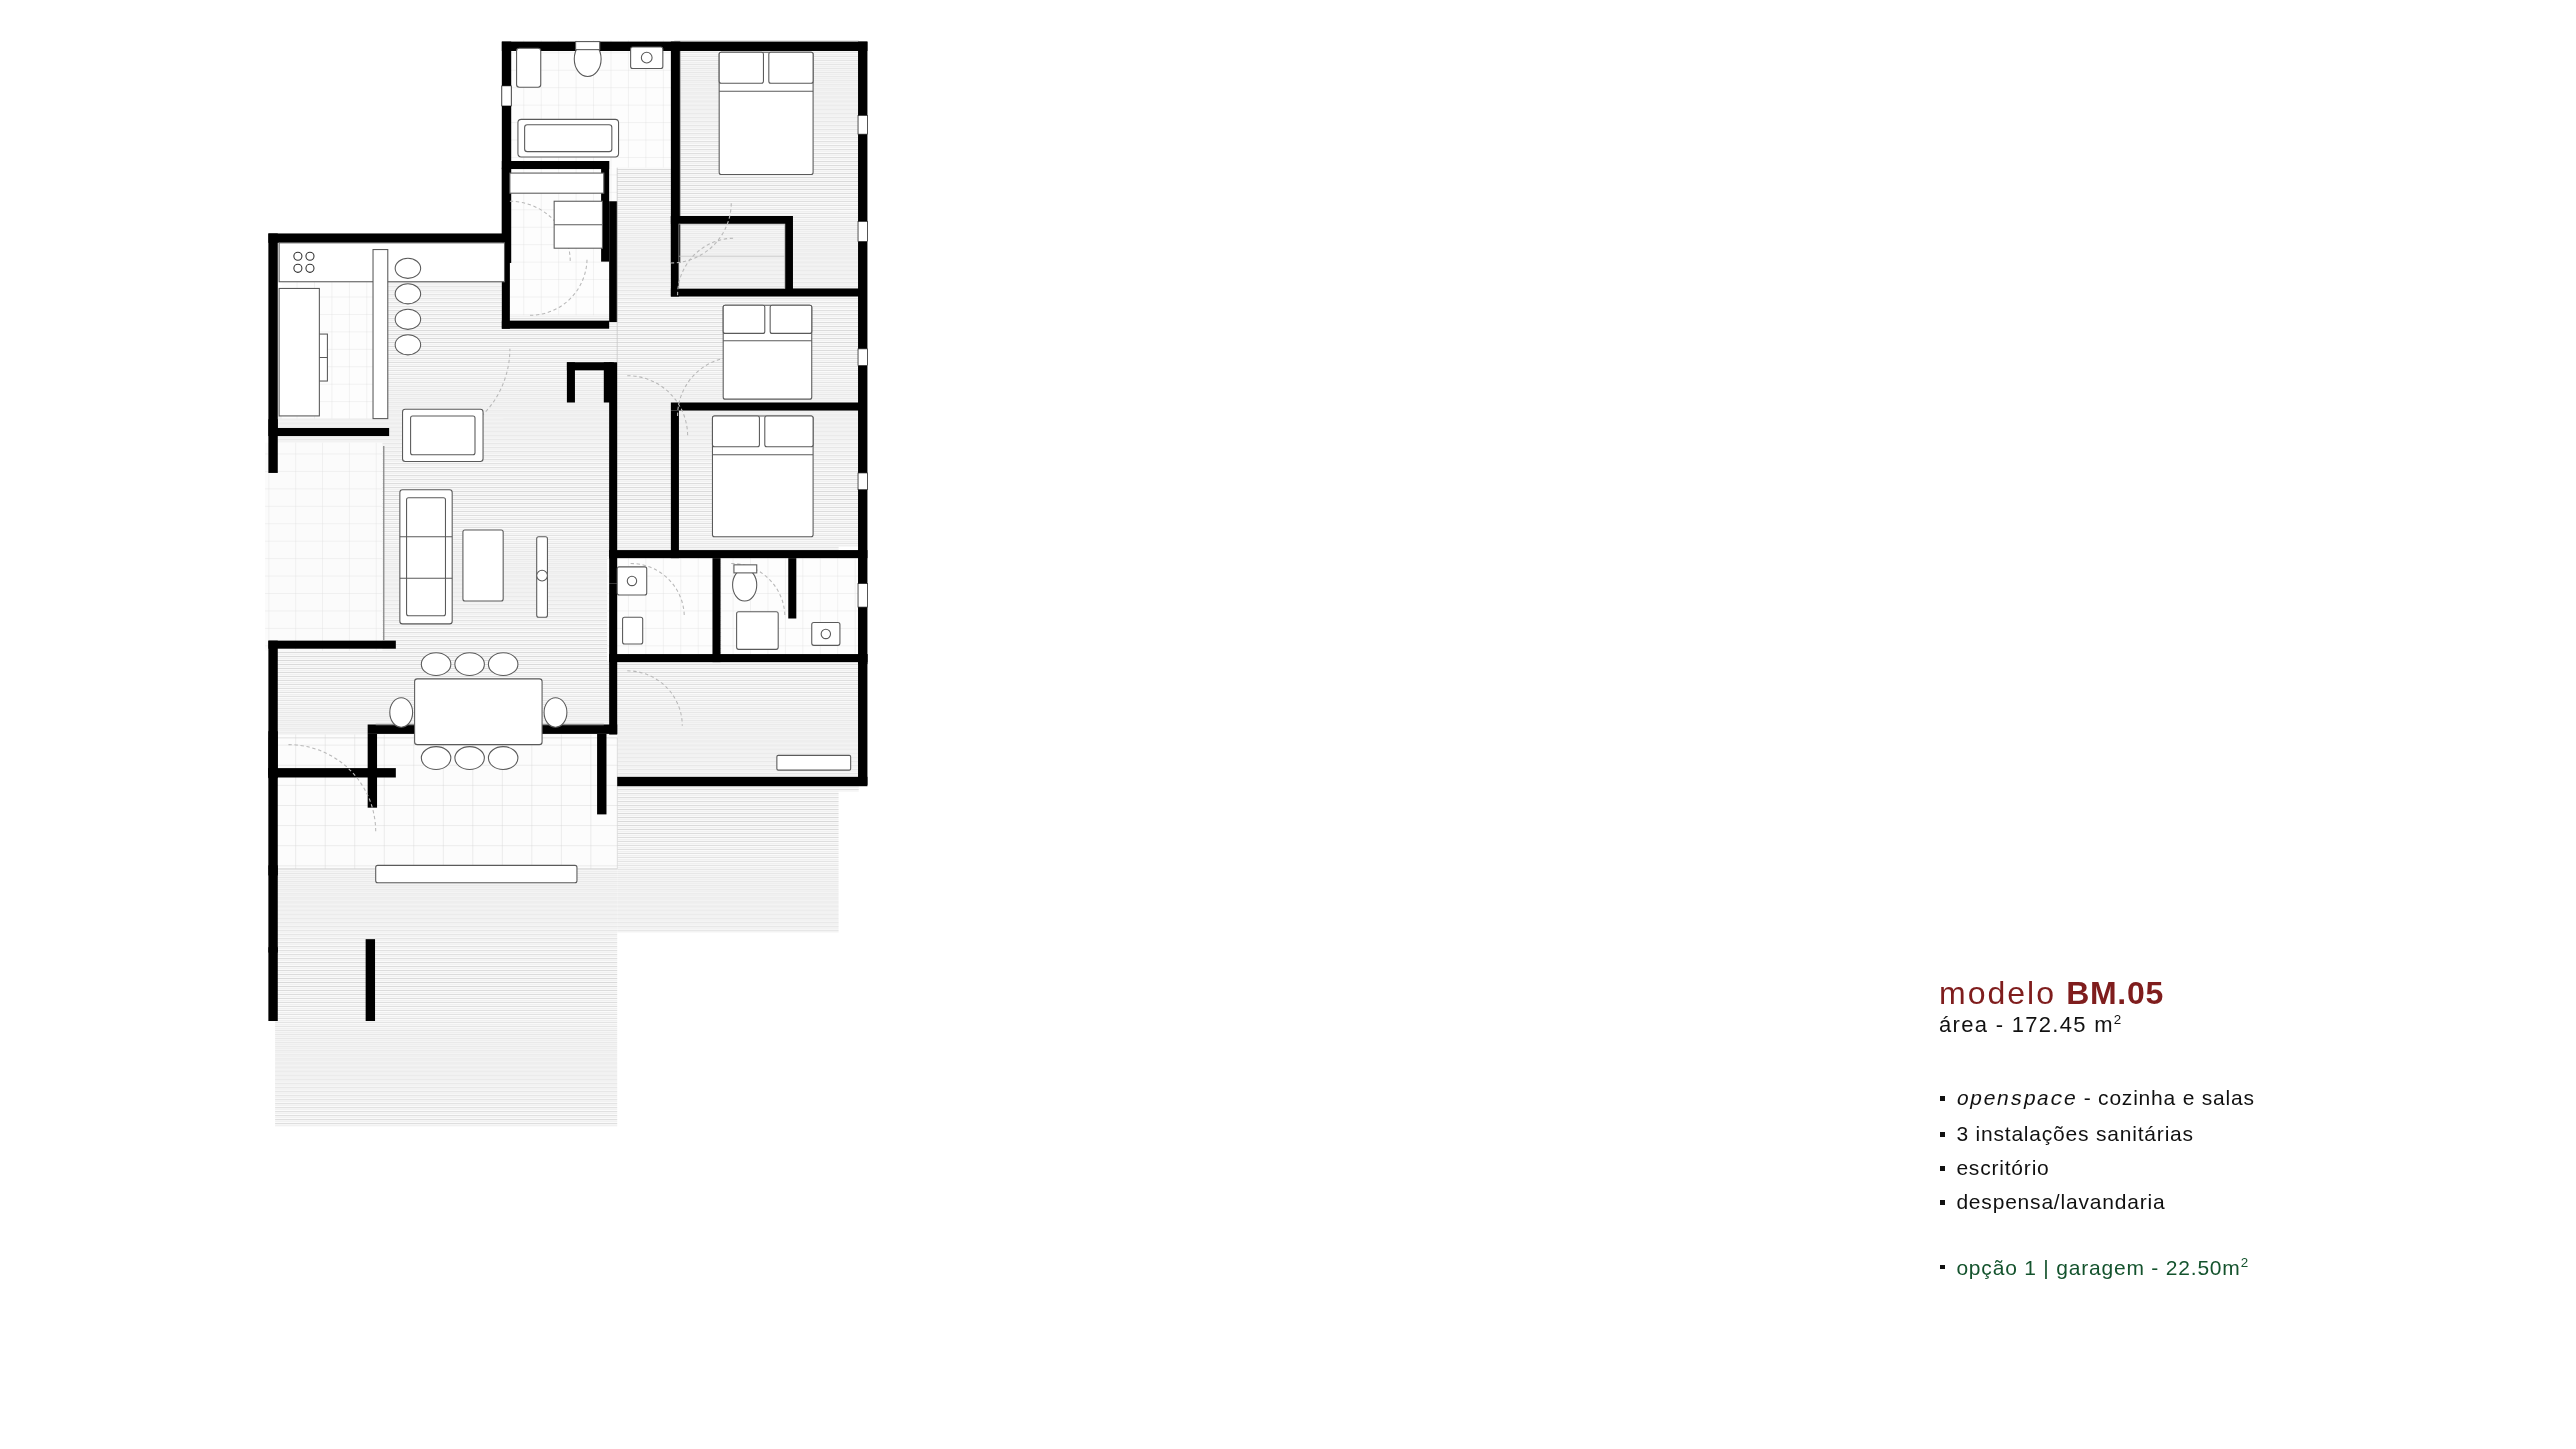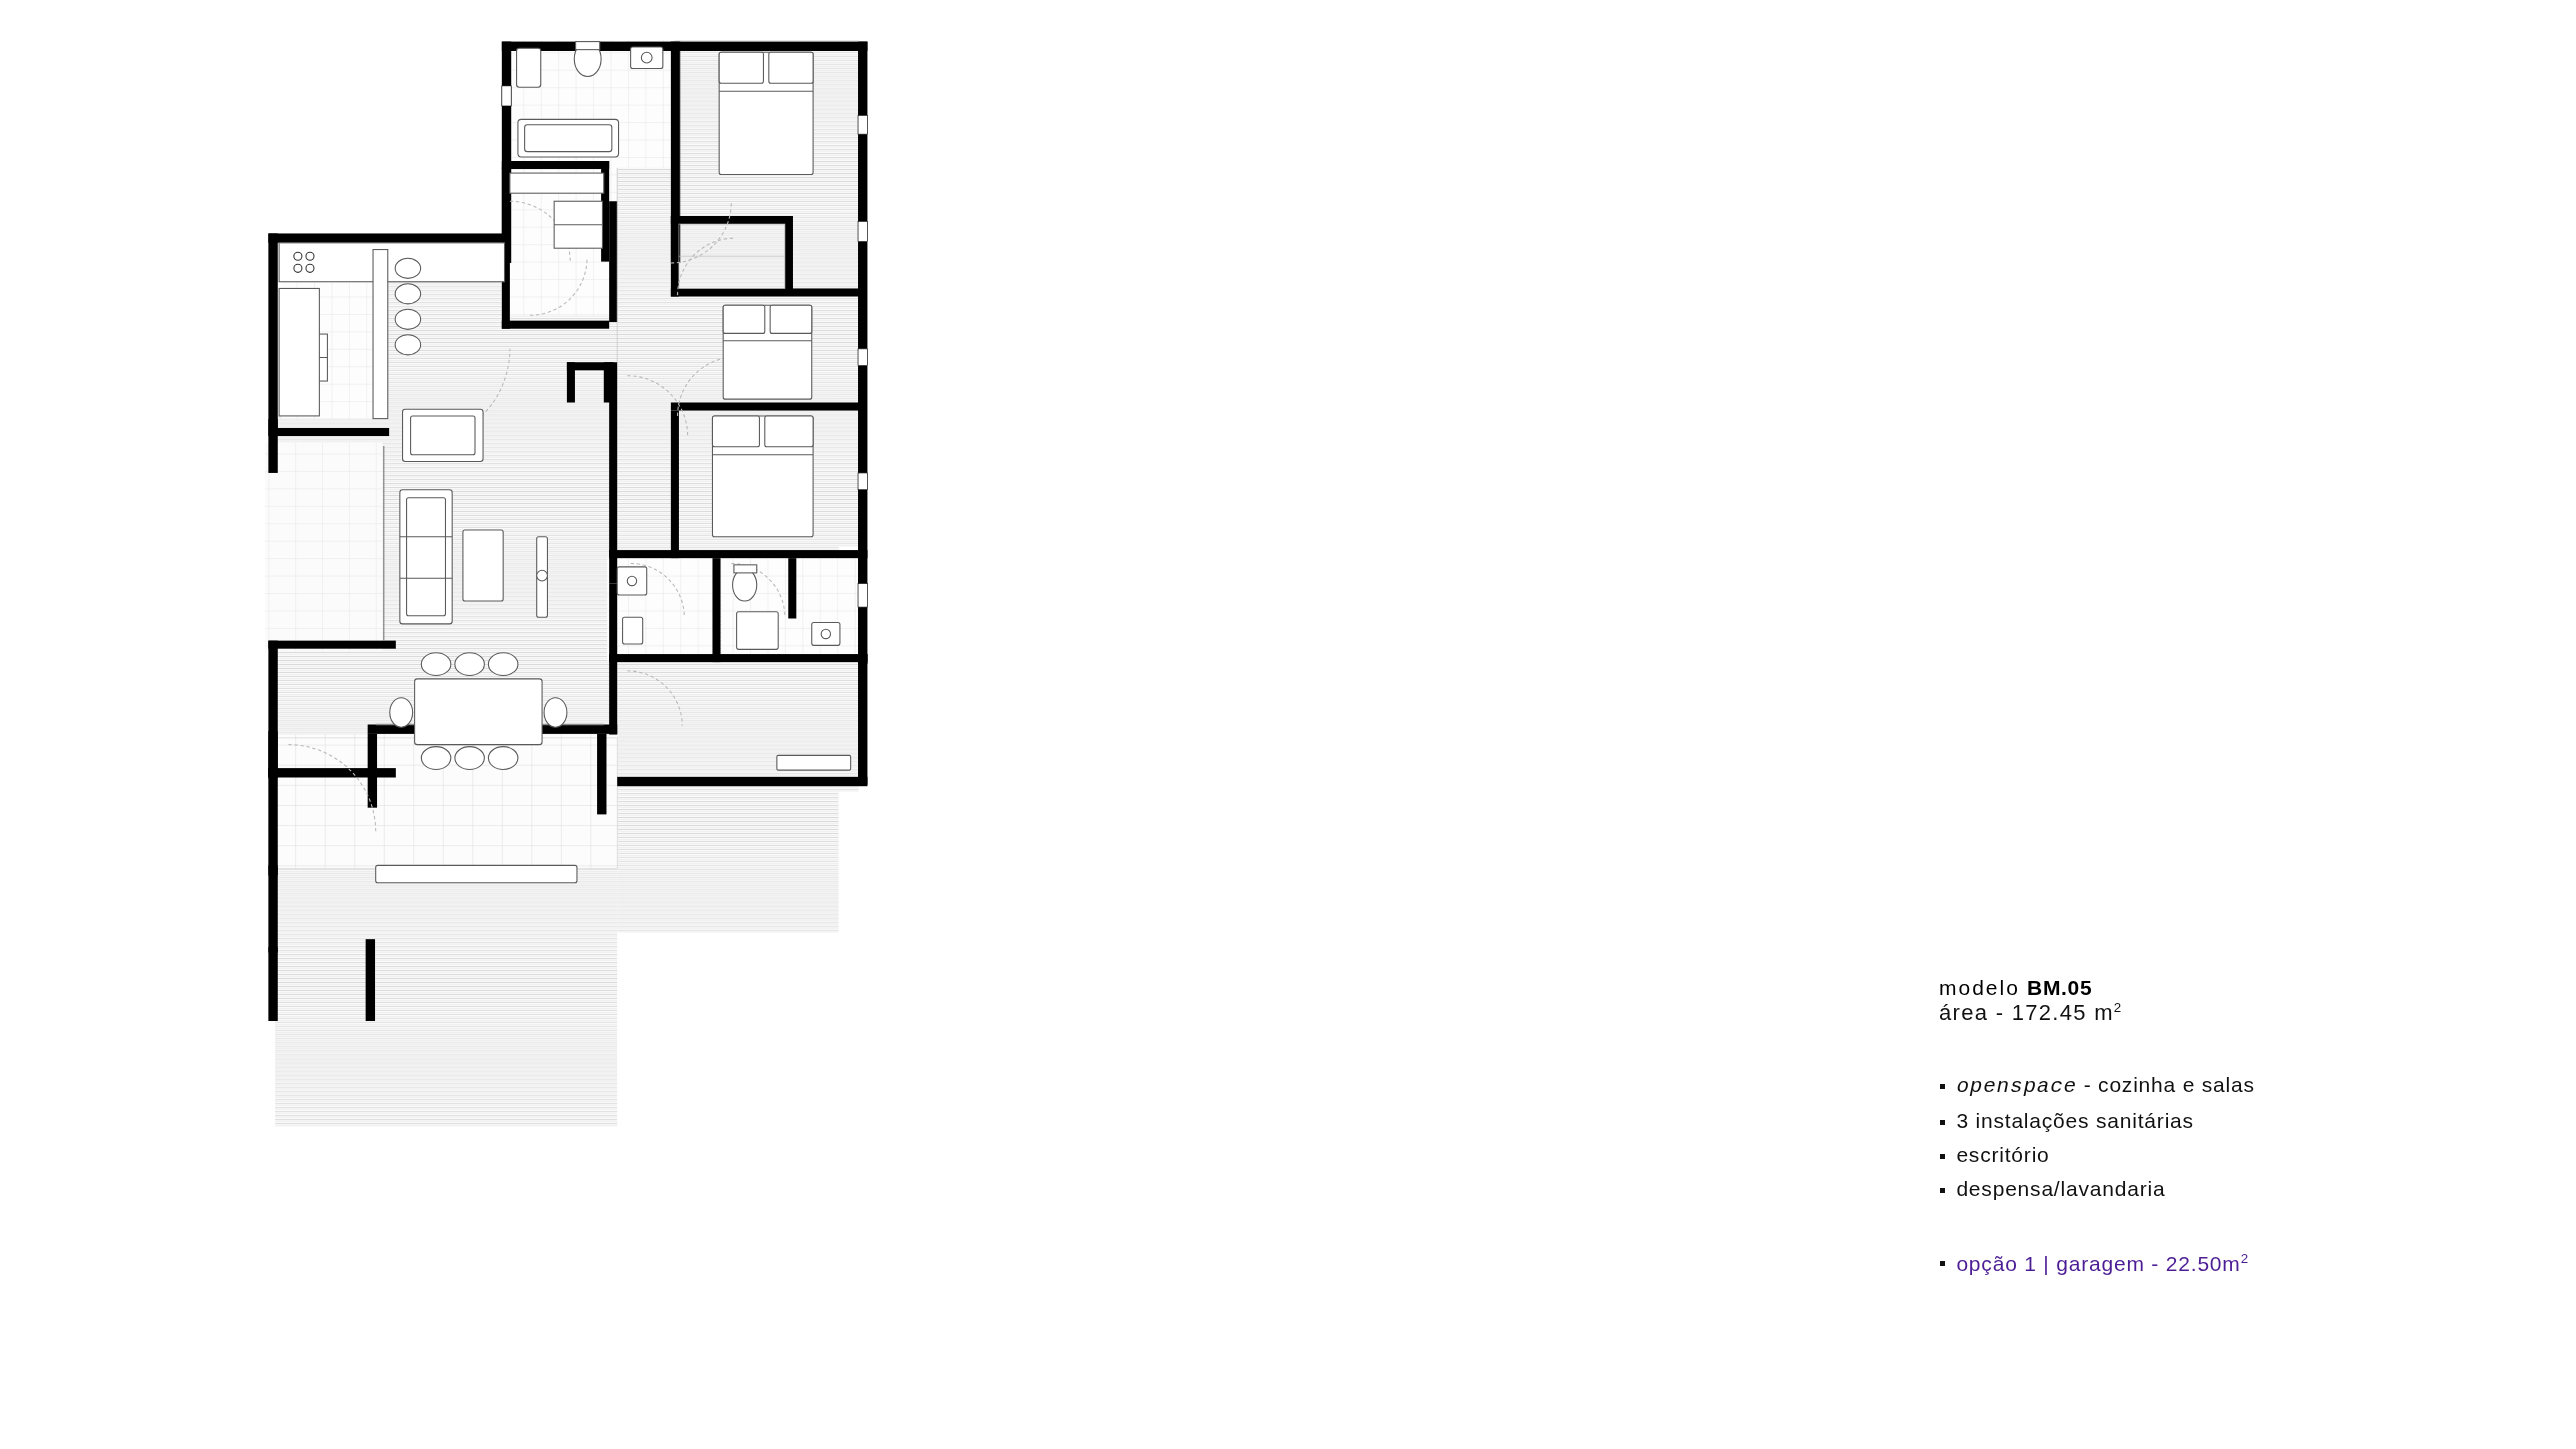--- a/index.html
+++ b/index.html
@@ -31,23 +31,23 @@
   }
 
   
   #legend {
     position: absolute;
     left: 1939px;
     top: 976px;
     width: 577px;
   }
   .model-line {
-    font-size: 21px;
+    font-size: 32px;
     letter-spacing: 1.3px;
-    color: #000000;
+    color: #7f1d1d;
     white-space: nowrap;
     line-height: 1.1;
   }
   .model-line .model-word {
     font-weight: 400;
     letter-spacing: 2px;
   }
   .model-line .model-code {
     font-weight: 700;
     letter-spacing: 0.7px;
@@ -84,24 +84,24 @@
     top: 15.4px;
     width: 4.7px;
     height: 4.7px;
     background: #111;
   }
   .feature-list li .it {
     font-style: italic;
     font-family: Liberation Mono, monospace;
   }
   .option-line {
-    margin-top: 45px;
+    margin-top: 36px;
     font-size: 21px;
     letter-spacing: 0.8px;
-    color: #4c1d95;
+    color: #14532d;
     white-space: nowrap;
     position: relative;
     padding-left: 17.4px;
   }
   .option-line::before {
     content: "";
     position: absolute;
     left: 1.3px;
     top: 10px;
     width: 4.7px;

